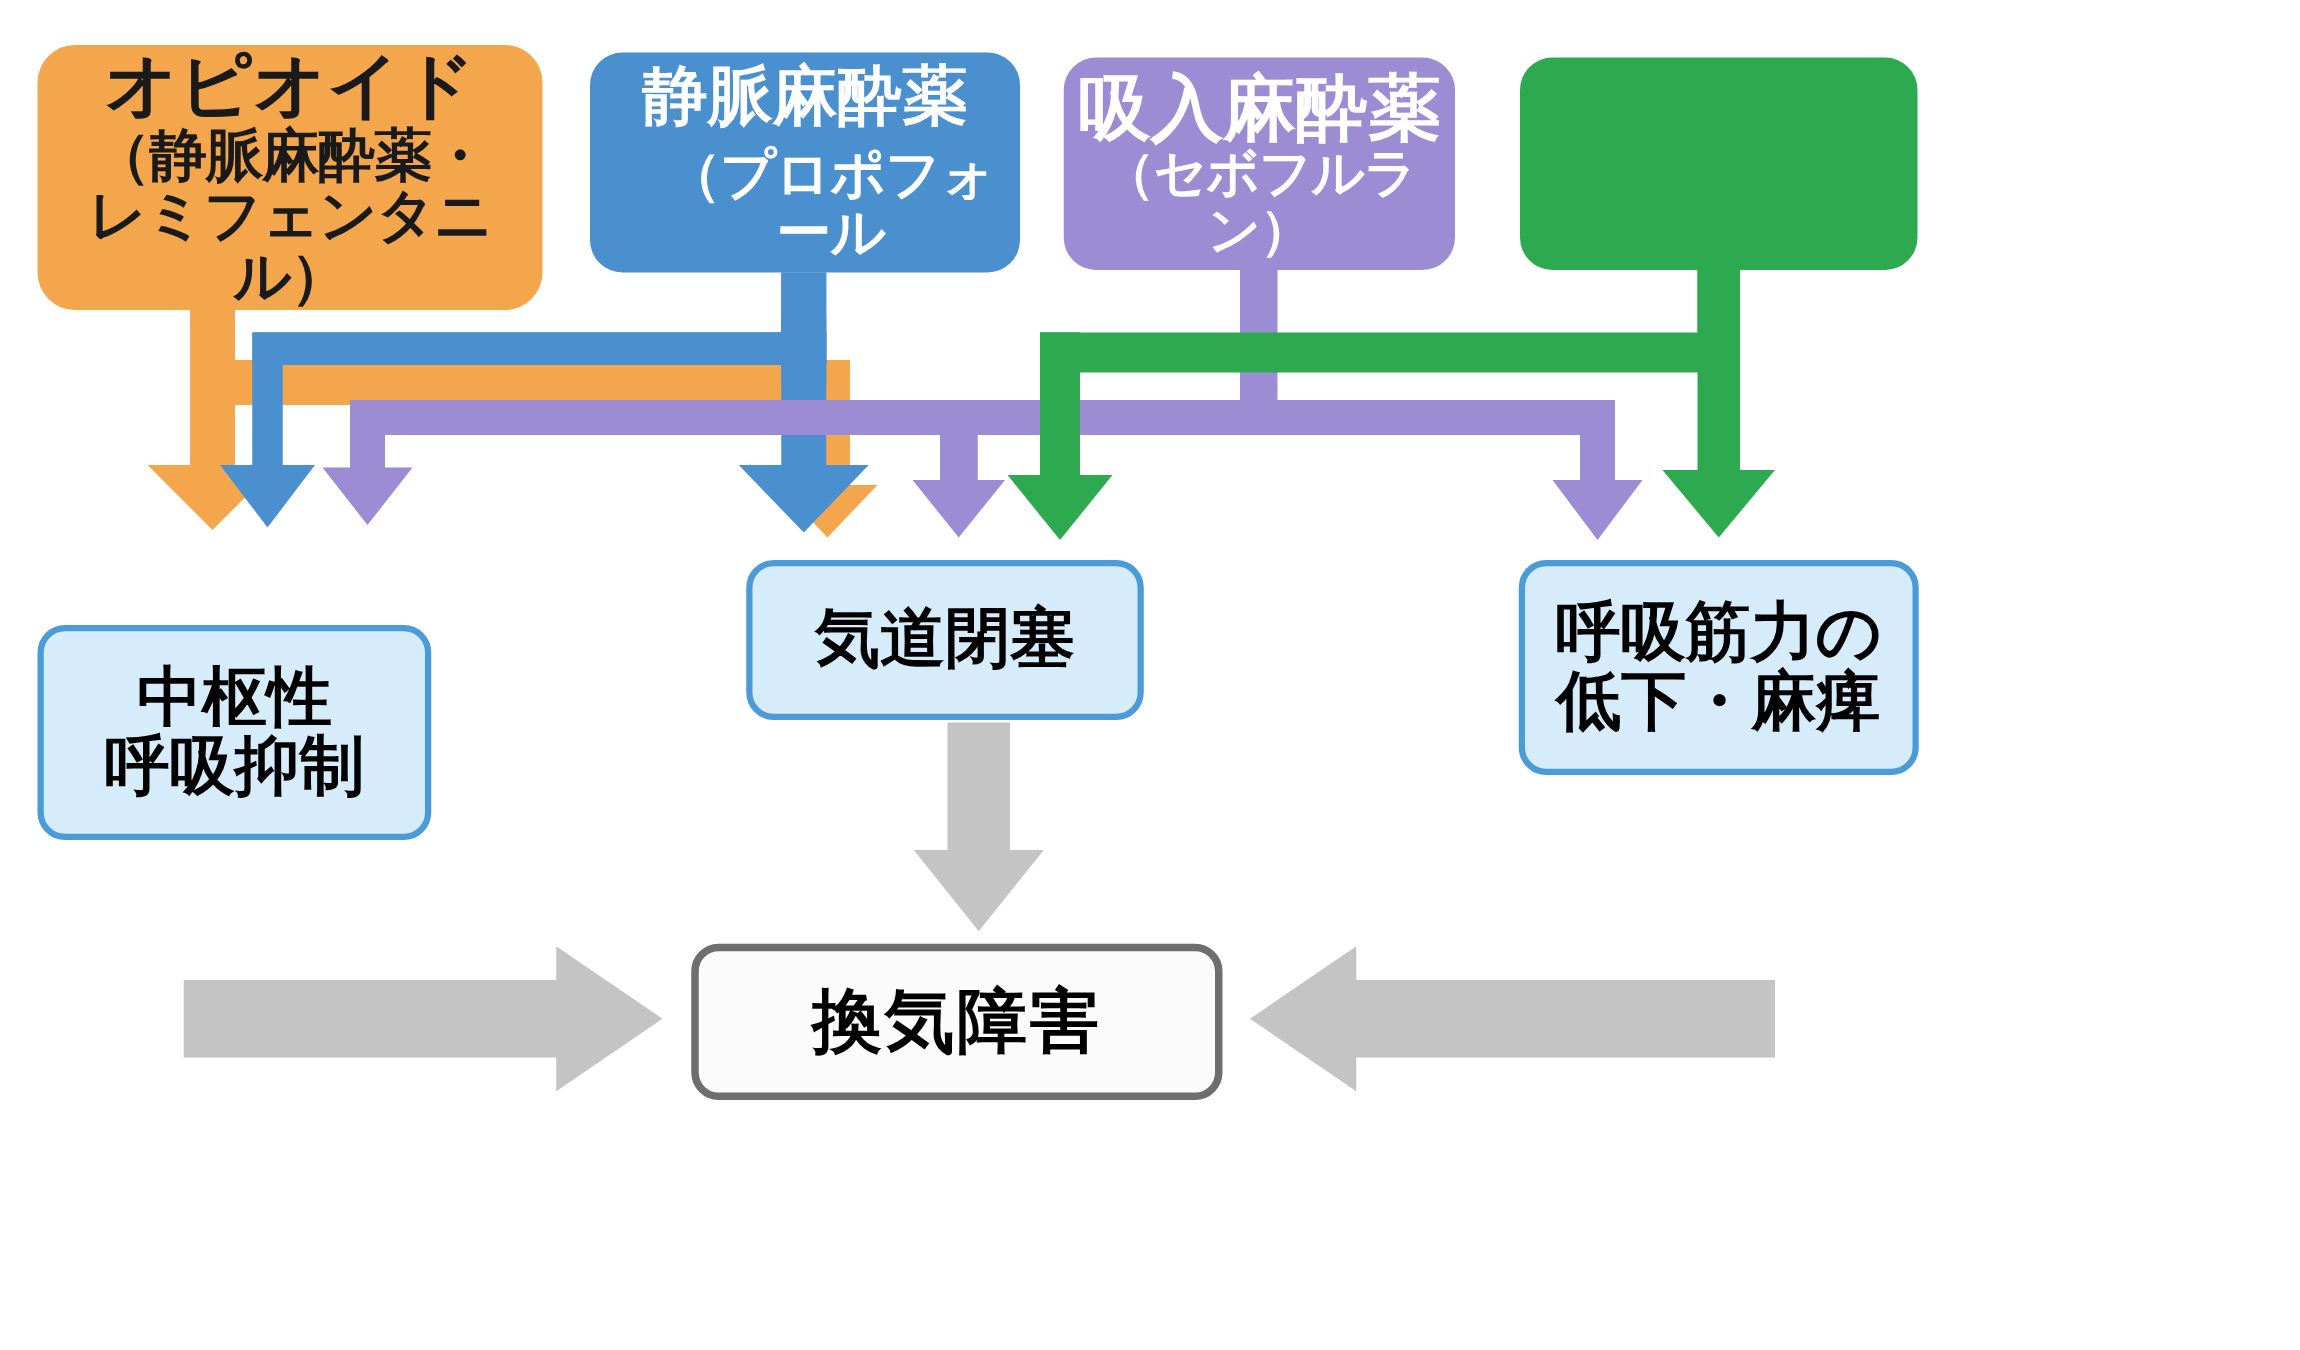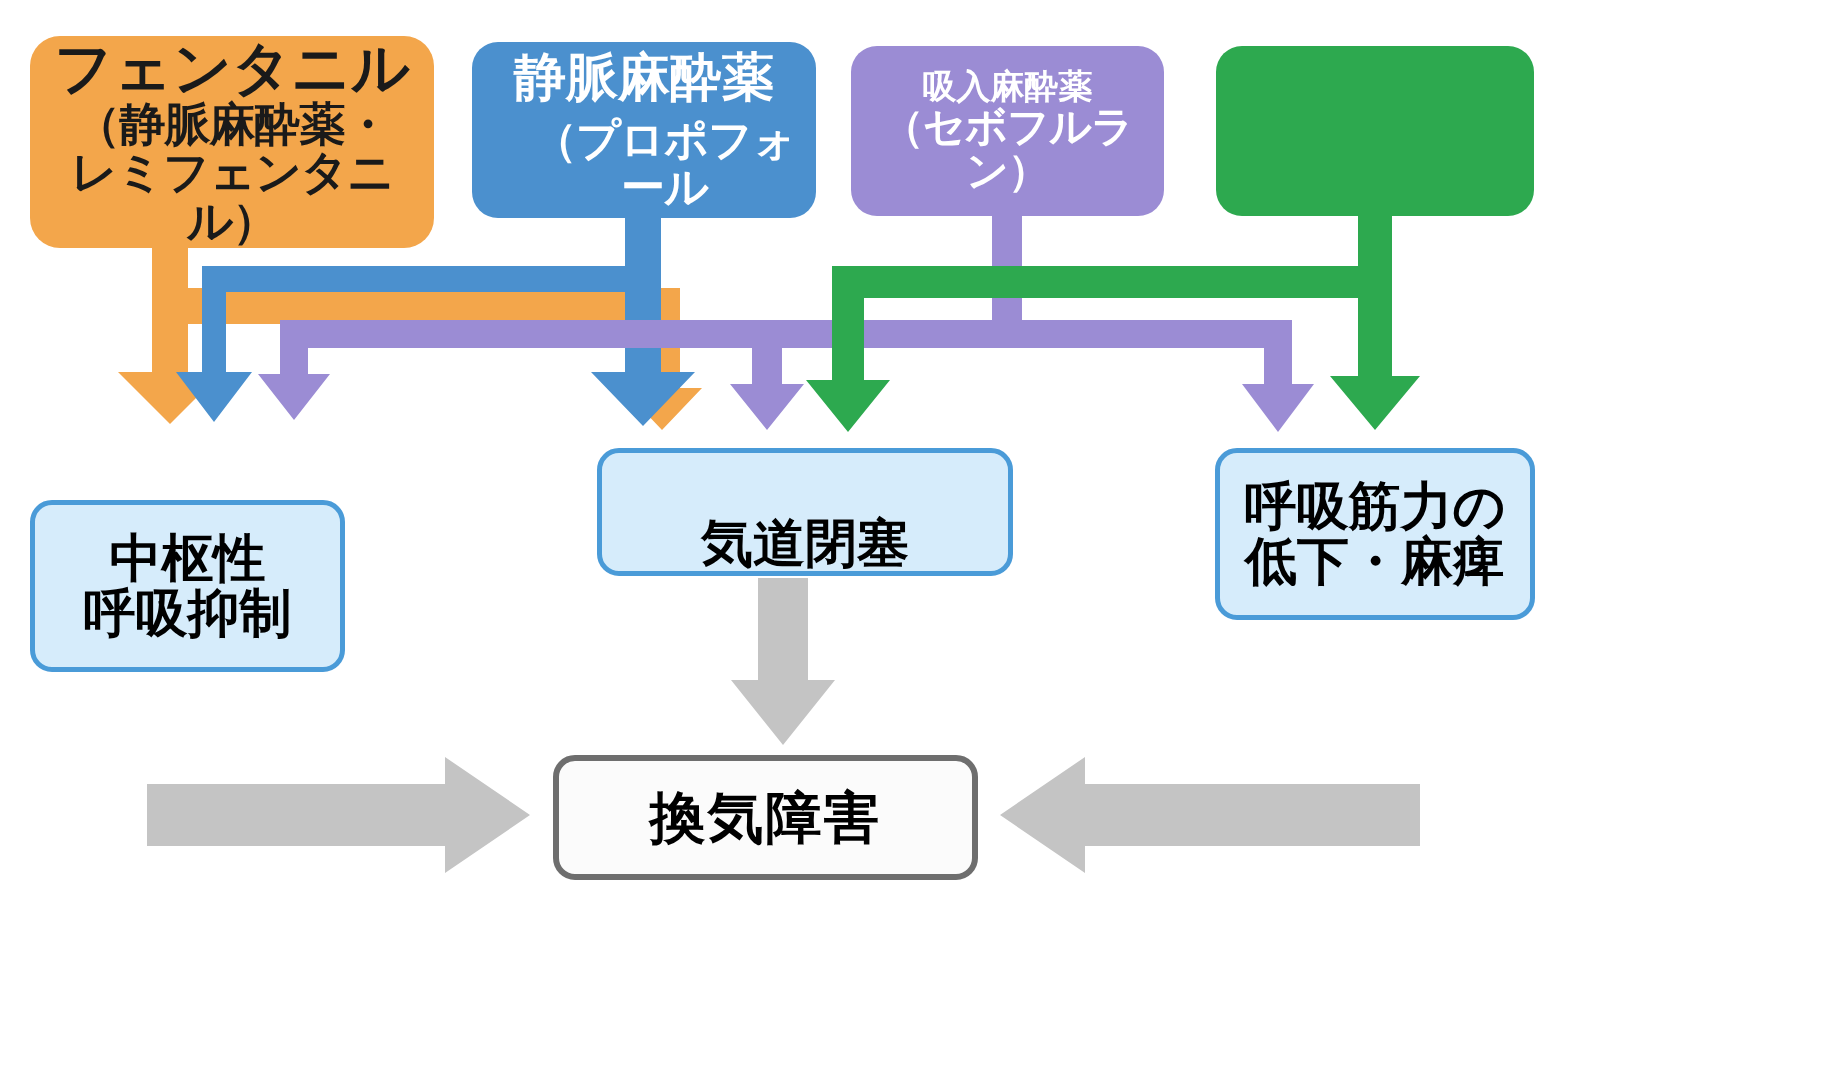--- a/index.html
+++ b/index.html
@@ -64,21 +64,21 @@
     gap: 12px;
   }
   .drug-iv .l1 { font-size: 52px; }
   .drug-iv .l2 { font-size: 44px; padding-left: 41px; }
 
   .drug-inh {
     left: 851px; top: 46px; width: 313px; height: 170px;
     background: #9B8CD4;
     border-radius: 26px;
   }
-  .drug-inh .l1 { font-size: 34px; }
+  .drug-inh .l1 { font-size: 58px; }
   .drug-inh .l2 { font-size: 42px; }
 
   .drug-nmb {
     left: 1216px; top: 46px; width: 318px; height: 170px;
     background: #2DA94F;
     border-radius: 26px;
   }
   .drug-nmb .l1 { font-size: 50px; }
   .drug-nmb .l2 { font-size: 42px; }
 
@@ -87,21 +87,21 @@
     background: #D6ECFB;
     border: 5px solid #4A9BD8;
     border-radius: 22px;
     color: #000000;
     font-weight: bold;
     z-index: 5;
   }
   .effect .l1, .effect .l2 { font-size: 52px; letter-spacing: 0px; }
 
   .effect-central { left: 30px;   top: 500px; width: 315px; height: 172px; font-family: Liberation Serif, serif; }
-  .effect-airway  { left: 597px;  top: 448px; width: 416px; height: 128px; justify-content: flex-end; }
+  .effect-airway  { left: 597px;  top: 448px; width: 318px; height: 128px; }
   .effect-muscle  { left: 1215px; top: 448px; width: 320px; height: 172px; align-items: center; }
 
   
   .outcome {
     left: 553px; top: 755px; width: 425px; height: 125px;
     background: #FBFBFB;
     border: 6px solid #6E6E6E;
     border-radius: 22px;
     color: #000000;
     font-weight: bold;
@@ -178,21 +178,21 @@
     <g>
       <path d="M 832 266 L 864 266 L 864 380 L 890 380 L 848 432 L 806 380 L 832 380 Z" fill="#2DA94F"></path>
     </g>
 
     <g>
       <path d="M 1358 216 L 1392 216 L 1392 376 L 1420 376 L 1375 430 L 1330 376 L 1358 376 Z" fill="#2DA94F"></path>
     </g>
   </svg>
 
   <div class="node drug drug-opioid">
-    <div class="l1">フェンタニル</div>
+    <div class="l1">オピオイド</div>
     <div class="l2">（静脈麻酔薬・</div>
     <div class="l3">レミフェンタニル）</div>
   </div>
 
   <div class="node drug drug-iv">
     <div class="l1">静脈麻酔薬</div>
     <div class="l2">（プロポフォール</div>
   </div>
 
   <div class="node drug drug-inh">

